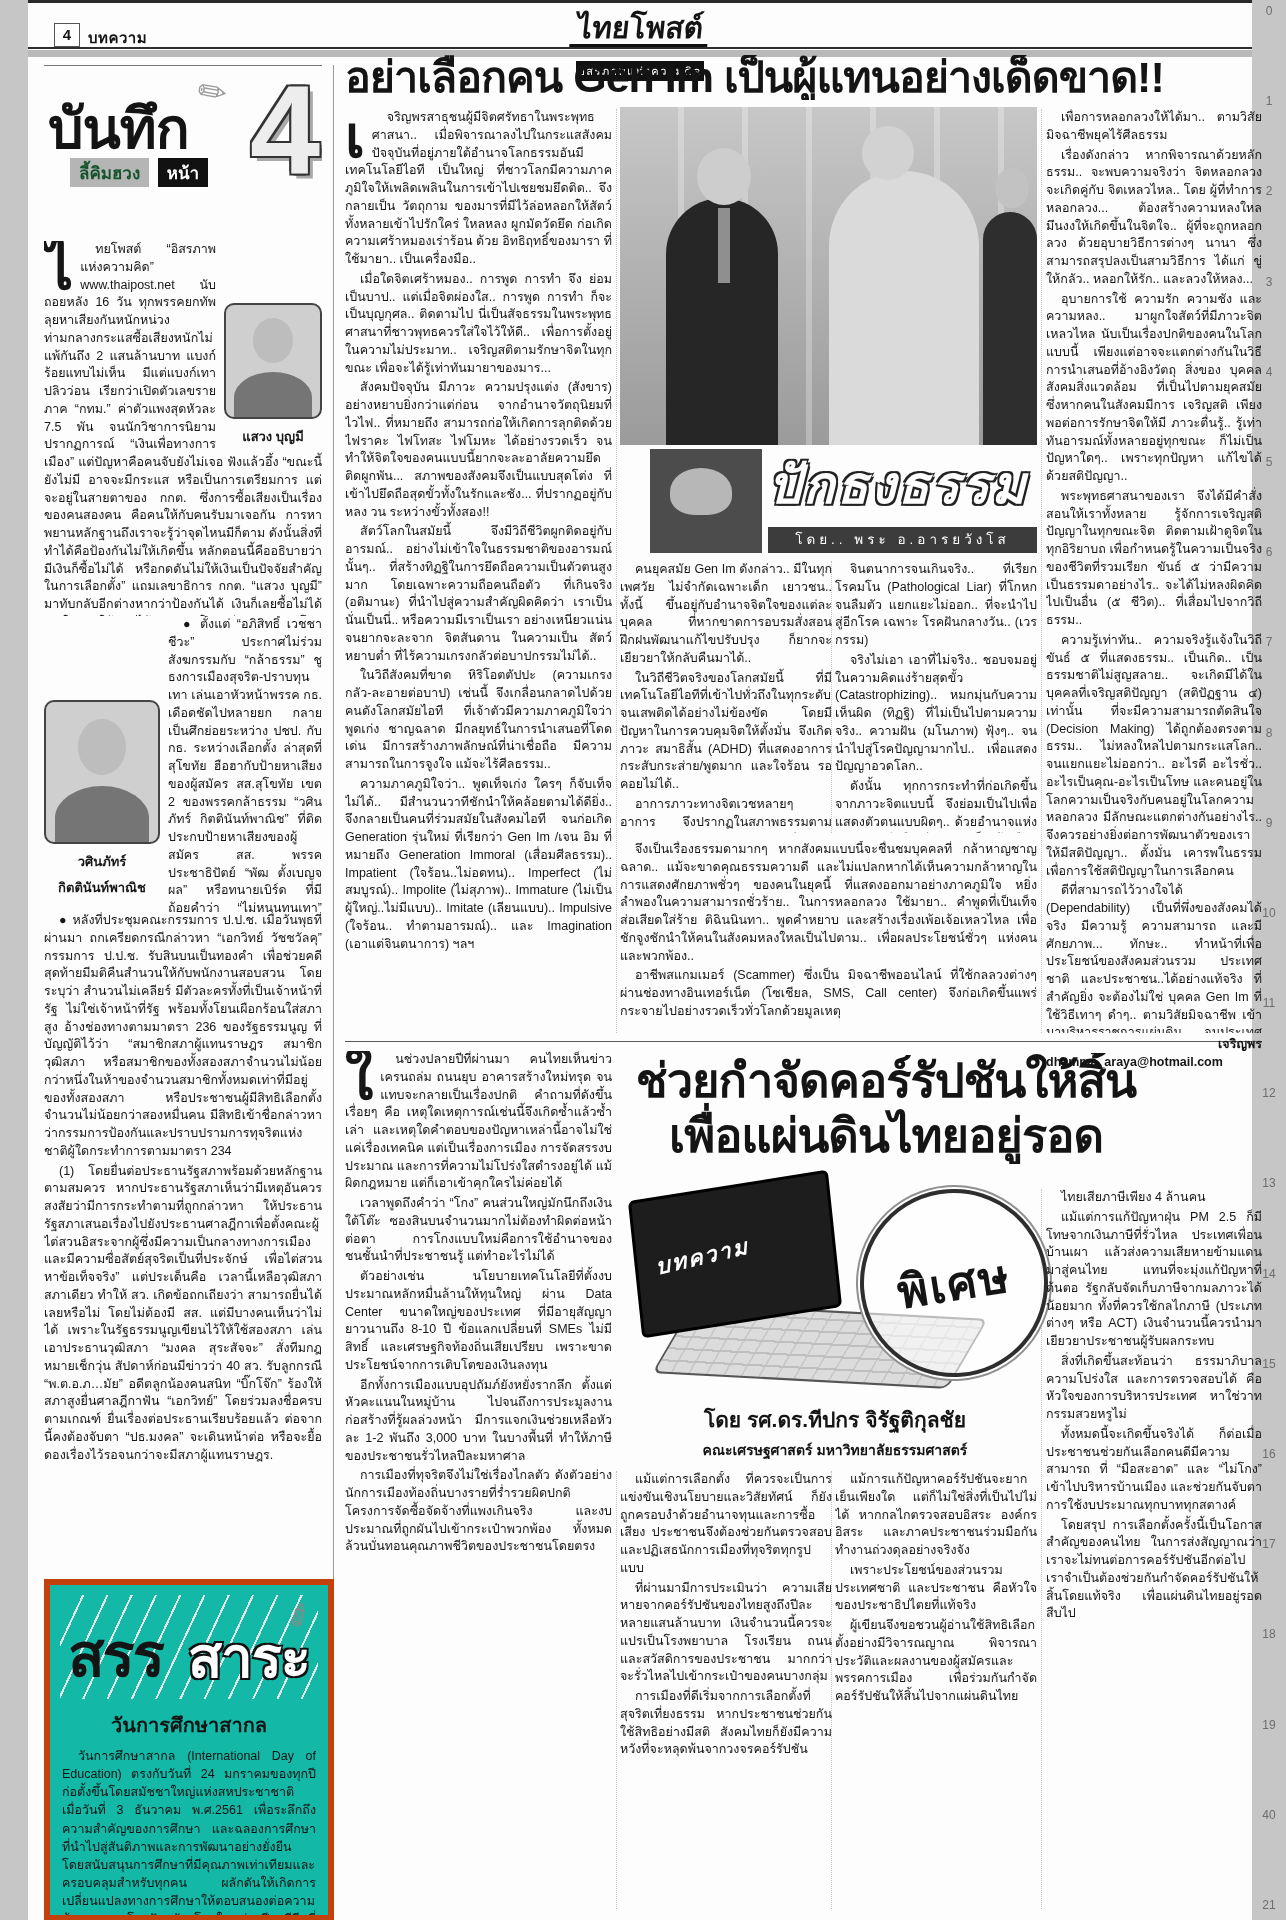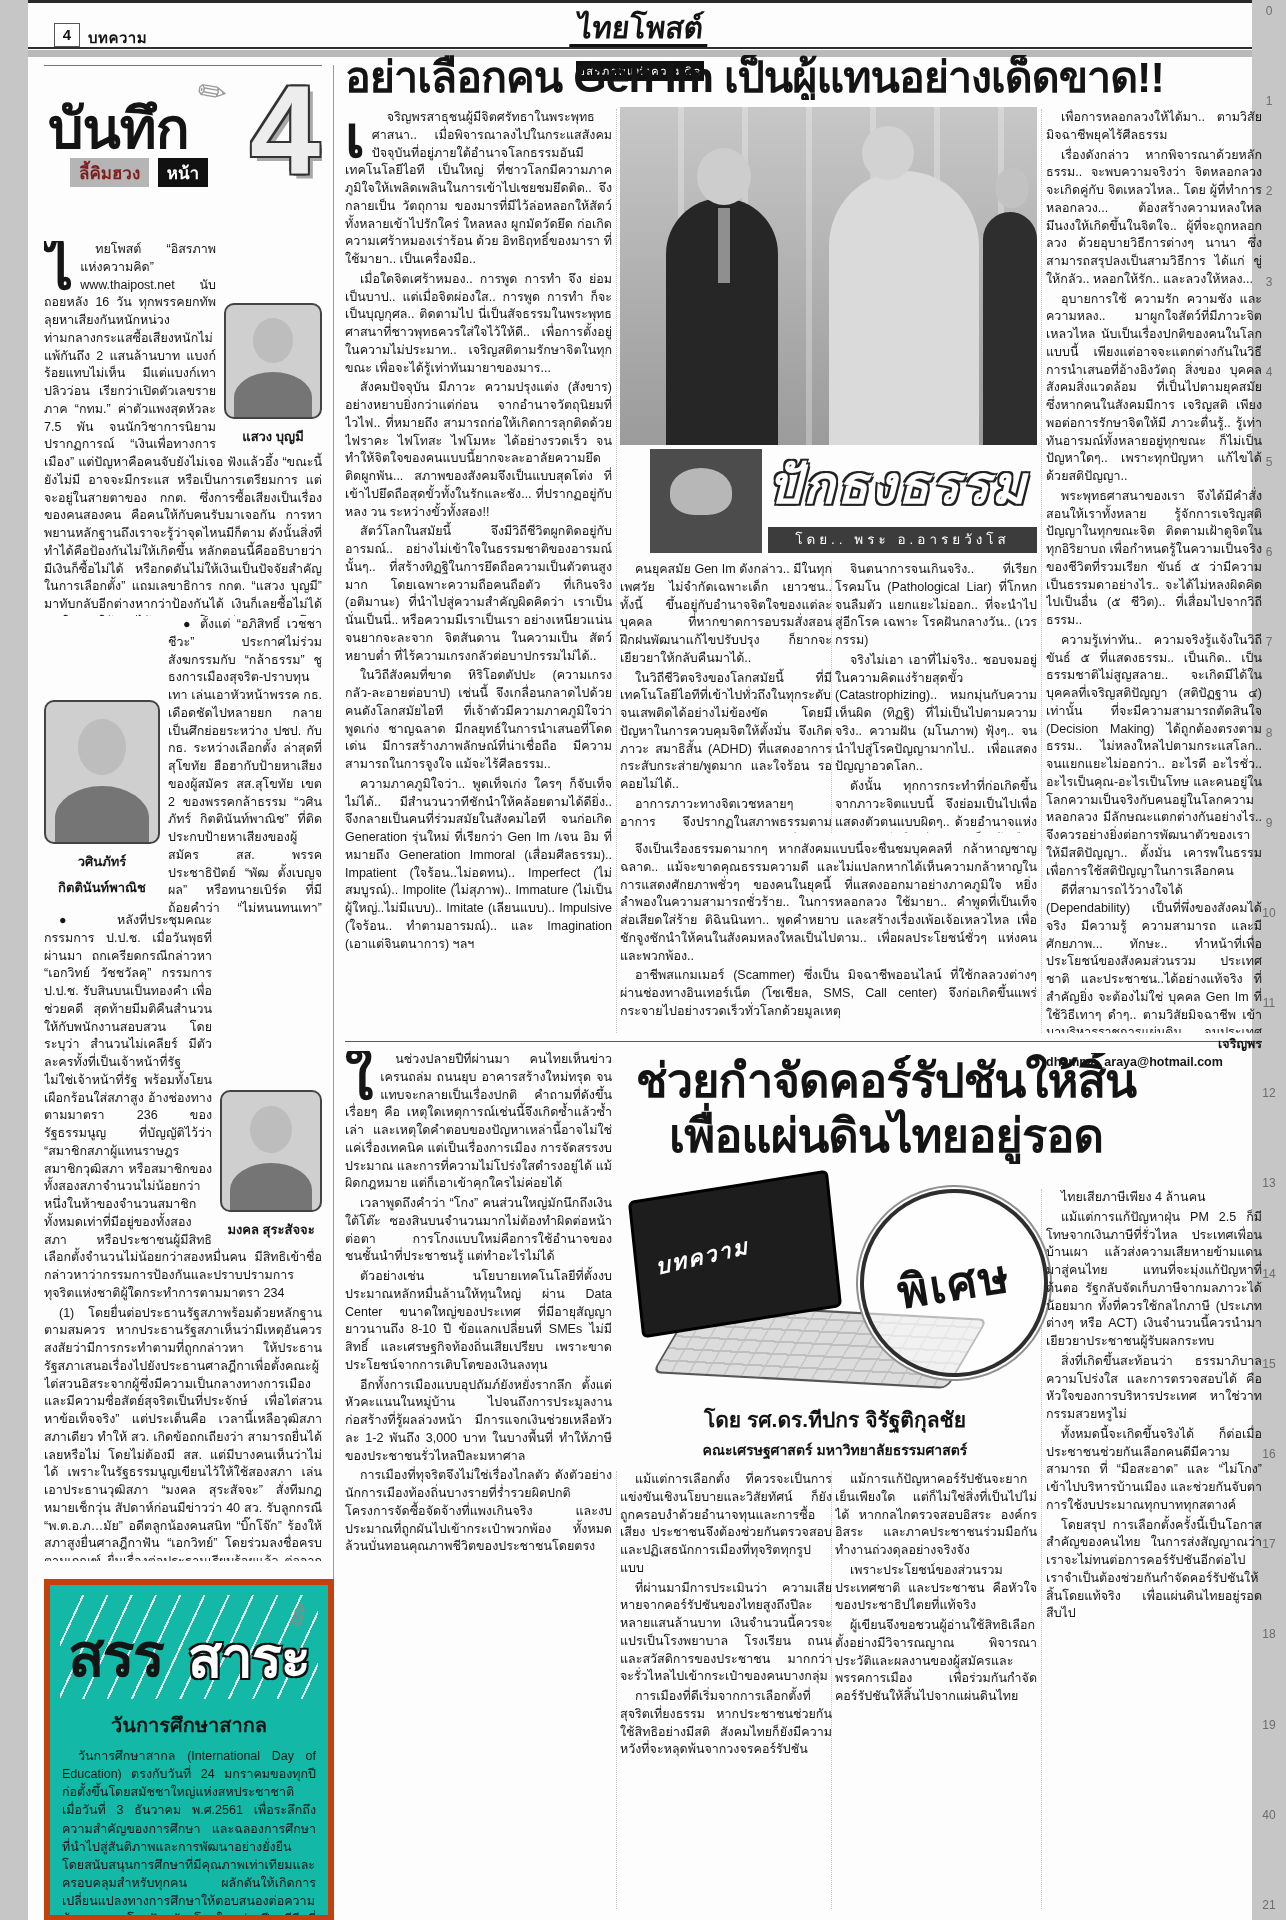--- a/index.html
+++ b/index.html
@@ -33,21 +33,21 @@
   .col{position:absolute;font-size:12.5px;line-height:1.42;text-align:justify;overflow:hidden;color:#161616;}
   .col p{margin:0 0 2px;text-indent:15px;}
   .dropcap{float:left;font-size:58px;line-height:.85;font-weight:900;margin:3px 7px 0 0;}
   .vrule{position:absolute;width:0;border-left:1px solid #9a9a9a;}
   .vdot{position:absolute;width:0;border-left:1px dotted #c4c4c4;}
   .hdiv{position:absolute;height:0;border-top:1px solid #5a5a5a;}
   
   .bk-logo{position:absolute;left:16px;top:62px;width:278px;height:168px;border-top:1px solid #777;overflow:hidden;}
   .bk-title{position:absolute;left:4px;top:18px;font-size:56px;font-weight:900;letter-spacing:-1px;}
   .bk-chips{position:absolute;left:26px;top:92px;white-space:nowrap;}
-  .chip-gray{display:inline-block;background:#b5b5b5;color:#7f1d1d;font-size:17px;font-weight:bold;padding:1px 9px;}
+  .chip-gray{display:inline-block;background:#b5b5b5;color:#14532d;font-size:17px;font-weight:bold;padding:1px 9px;}
   .chip-black{display:inline-block;background:#111;color:#fff;font-size:17px;font-weight:bold;padding:1px 9px;margin-left:4px;}
   .bk-big4{position:absolute;right:2px;top:2px;font-size:126px;font-weight:900;line-height:1;color:#ededed;
     text-shadow:-2px -2px 0 #333,2px -2px 0 #333,-2px 2px 0 #333,2px 2px 0 #333,5px 5px 0 #a9a9a9;}
   .bk-pencil{position:absolute;right:96px;top:6px;font-size:34px;color:#9a9a9a;transform:rotate(-35deg);}
   .bk-col{left:16px;top:238px;width:278px;height:1320px;}
   .bk-sec{overflow:hidden;}
   .bk-sec-1{max-height:375px;}
   .bk-sec-2{max-height:296px;}
   .bk-sec-3{max-height:649px;}
   
@@ -159,24 +159,20 @@
       </div>
     <div class="bk-sec bk-sec-2">
       <div class="portrait fl" style="width:116px;margin-top:84px;">
         <div class="portrait-img" style="width:112px;height:140px;"></div>
         <div class="cap">วศินภัทร์</div>
         <div class="cap">กิตตินันท์พาณิช</div>
       </div>
     <p>● ตั้งแต่ “อภิสิทธิ์ เวชชาชีวะ” ประกาศไม่ร่วมสังฆกรรมกับ “กล้าธรรม” ชูธงการเมืองสุจริต-ปราบทุนเทา เล่นเอาหัวหน้าพรรค กธ. เดือดชัดไปหลายยก กลายเป็นศึกย่อยระหว่าง ปชป. กับ กธ. ระหว่างเลือกตั้ง ล่าสุดที่สุโขทัย ฮือฮากับป้ายหาเสียงของผู้สมัคร สส.สุโขทัย เขต 2 ของพรรคกล้าธรรม “วศินภัทร์ กิตตินันท์พาณิช” ที่ติดประกบป้ายหาเสียงของผู้สมัคร สส. พรรคประชาธิปัตย์ “พัฒ ตั้งเบญจผล” หรือทนายเบิร์ด ที่มีถ้อยคำว่า “ไม่หนุนทุนเทา” ขณะที่ป้ายของวศินภัทร์สวนกลับว่า “ใครจะว่าเทาก็เทา แต่เราไม่เทา” และ “ทำมากกว่าฟีด” ซึ่งเป็นคำพูดของ ร.อ.ธรรมนัส พรหมเผ่า ที่แผลงจากคำว่า “ทำมากกว่าพูด” ในวันเปิดตัวเป็นแคนดิเดตนายกรัฐมนตรีหนึ่งเดียวของพรรค จนกลายเป็นไวรัลในโซเชียล งานนี้ได้แต่ฮาแต่ไม่ขำ สงสัยผู้สมัครกล้าธรรมน่าจะลืมไปว่า เจ้าของพื้นที่เป็นเพื่อไทย มัวแต่ตามราวีประชาธิปัตย์ พรรคแดงนั่งยิ้มร่า</p>
       </div>
     <div class="bk-sec bk-sec-3">
-      <div class="portrait fr" style="width:102px;margin-top:178px;">
-        <div class="portrait-img" style="width:98px;height:118px;"></div>
-        <div class="cap">มงคล สุระสัจจะ</div>
-      </div>
     <p>● หลังที่ประชุมคณะกรรมการ ป.ป.ช. เมื่อวันพุธที่ผ่านมา ถกเครียดกรณีกล่าวหา “เอกวิทย์ วัชชวัลคุ” กรรมการ ป.ป.ช. รับสินบนเป็นทองคำ เพื่อช่วยคดี สุดท้ายมีมติคืนสำนวนให้กับพนักงานสอบสวน โดยระบุว่า สำนวนไม่เคลียร์ มีตัวละครทั้งที่เป็นเจ้าหน้าที่รัฐ ไม่ใช่เจ้าหน้าที่รัฐ พร้อมทั้งโยนเผือกร้อนใส่สภาสูง อ้างช่องทางตามมาตรา 236 ของรัฐธรรมนูญ ที่บัญญัติไว้ว่า “สมาชิกสภาผู้แทนราษฎร สมาชิกวุฒิสภา หรือสมาชิกของทั้งสองสภาจำนวนไม่น้อยกว่าหนึ่งในห้าของจำนวนสมาชิกทั้งหมดเท่าที่มีอยู่ของทั้งสองสภา หรือประชาชนผู้มีสิทธิเลือกตั้งจำนวนไม่น้อยกว่าสองหมื่นคน มีสิทธิเข้าชื่อกล่าวหาว่ากรรมการป้องกันและปราบปรามการทุจริตแห่งชาติผู้ใดกระทำการตามมาตรา 234</p>
         <p>(1) โดยยื่นต่อประธานรัฐสภาพร้อมด้วยหลักฐานตามสมควร หากประธานรัฐสภาเห็นว่ามีเหตุอันควรสงสัยว่ามีการกระทำตามที่ถูกกล่าวหา ให้ประธานรัฐสภาเสนอเรื่องไปยังประธานศาลฎีกาเพื่อตั้งคณะผู้ไต่สวนอิสระจากผู้ซึ่งมีความเป็นกลางทางการเมืองและมีความซื่อสัตย์สุจริตเป็นที่ประจักษ์ เพื่อไต่สวนหาข้อเท็จจริง” แต่ประเด็นคือ เวลานี้เหลือวุฒิสภาสภาเดียว ทำให้ สว. เกิดข้อถกเถียงว่า สามารถยื่นได้เลยหรือไม่ โดยไม่ต้องมี สส. แต่มีบางคนเห็นว่าไม่ได้ เพราะในรัฐธรรมนูญเขียนไว้ให้ใช้สองสภา เล่นเอาประธานวุฒิสภา “มงคล สุระสัจจะ” สั่งทีมกฎหมายเช็กวุ่น สัปดาห์ก่อนมีข่าวว่า 40 สว. รับลูกกรณี “พ.ต.อ.ภ…มัย” อดีตลูกน้องคนสนิท “บิ๊กโจ๊ก” ร้องให้สภาสูงยื่นศาลฎีกาฟัน “เอกวิทย์” โดยร่วมลงชื่อครบตามเกณฑ์ ยื่นเรื่องต่อประธานเรียบร้อยแล้ว ต่อจากนี้คงต้องจับตา “ปธ.มงคล” จะเดินหน้าต่อ หรือจะยื้อดองเรื่องไว้รอจนกว่าจะมีสภาผู้แทนราษฎร.</p>
       </div>
   </div>
 
   <div class="headline-1">อย่าเลือกคน Gen Im เป็นผู้แทนอย่างเด็ดขาด!!</div>
 
   <div class="col" style="left:317px;top:106px;width:267px;height:922px;">
     <span class="dropcap">เ</span>
   <p>จริญพรสาธุชนผู้มีจิตศรัทธาในพระพุทธศาสนา.. เมื่อพิจารณาลงไปในกระแสสังคมปัจจุบันที่อยู่ภายใต้อำนาจโลกธรรมอันมี เทคโนโลยีไอที เป็นใหญ่ ที่ชาวโลกมีความภาคภูมิใจให้เพลิดเพลินในการเข้าไปเชยชมยึดติด.. จึงกลายเป็น วัตถุกาม ของมารที่มีไว้ล่อหลอกให้สัตว์ทั้งหลายเข้าไปรักใคร่ ใหลหลง ผูกมัดวัดยึด ก่อเกิดความเศร้าหมองเร่าร้อน ด้วย อิทธิฤทธิ์ของมารา ที่ใช้มายา.. เป็นเครื่องมือ..</p>

